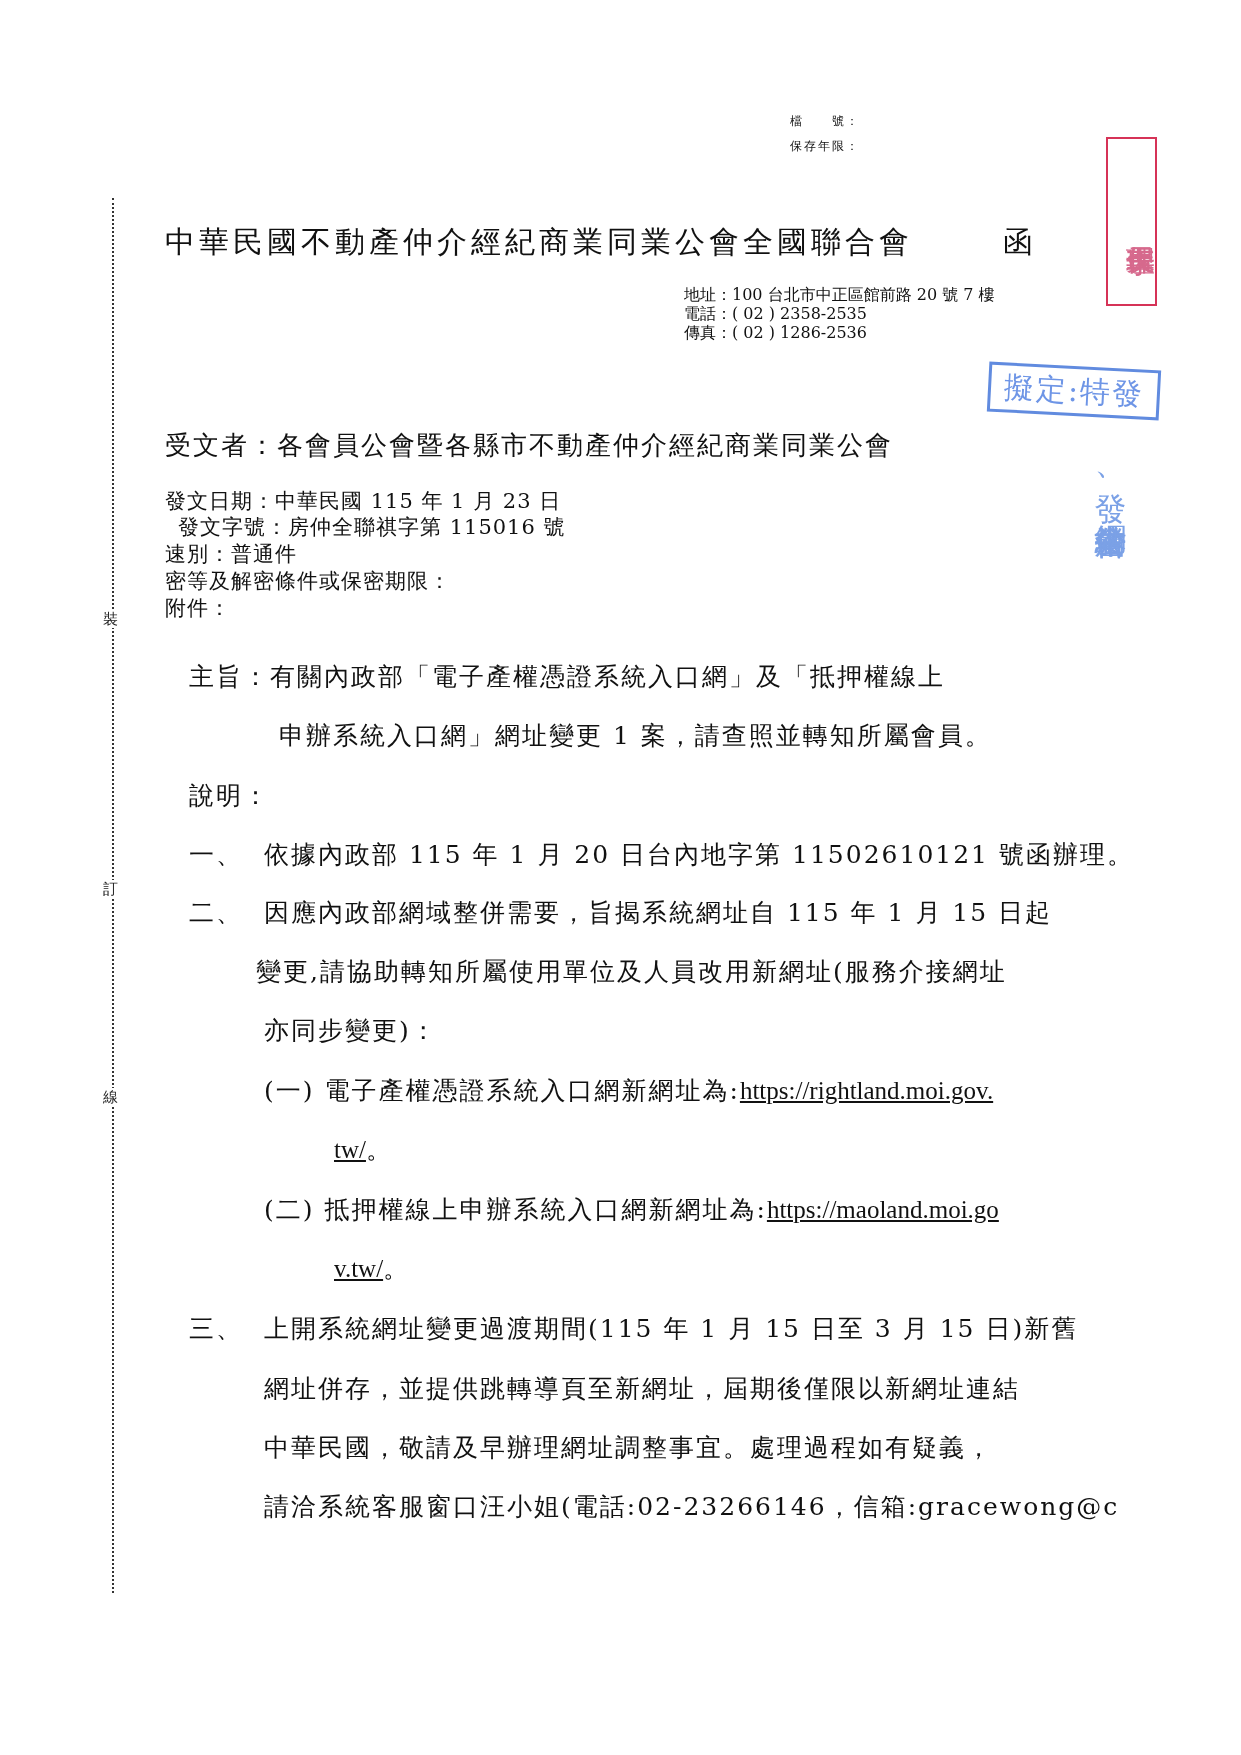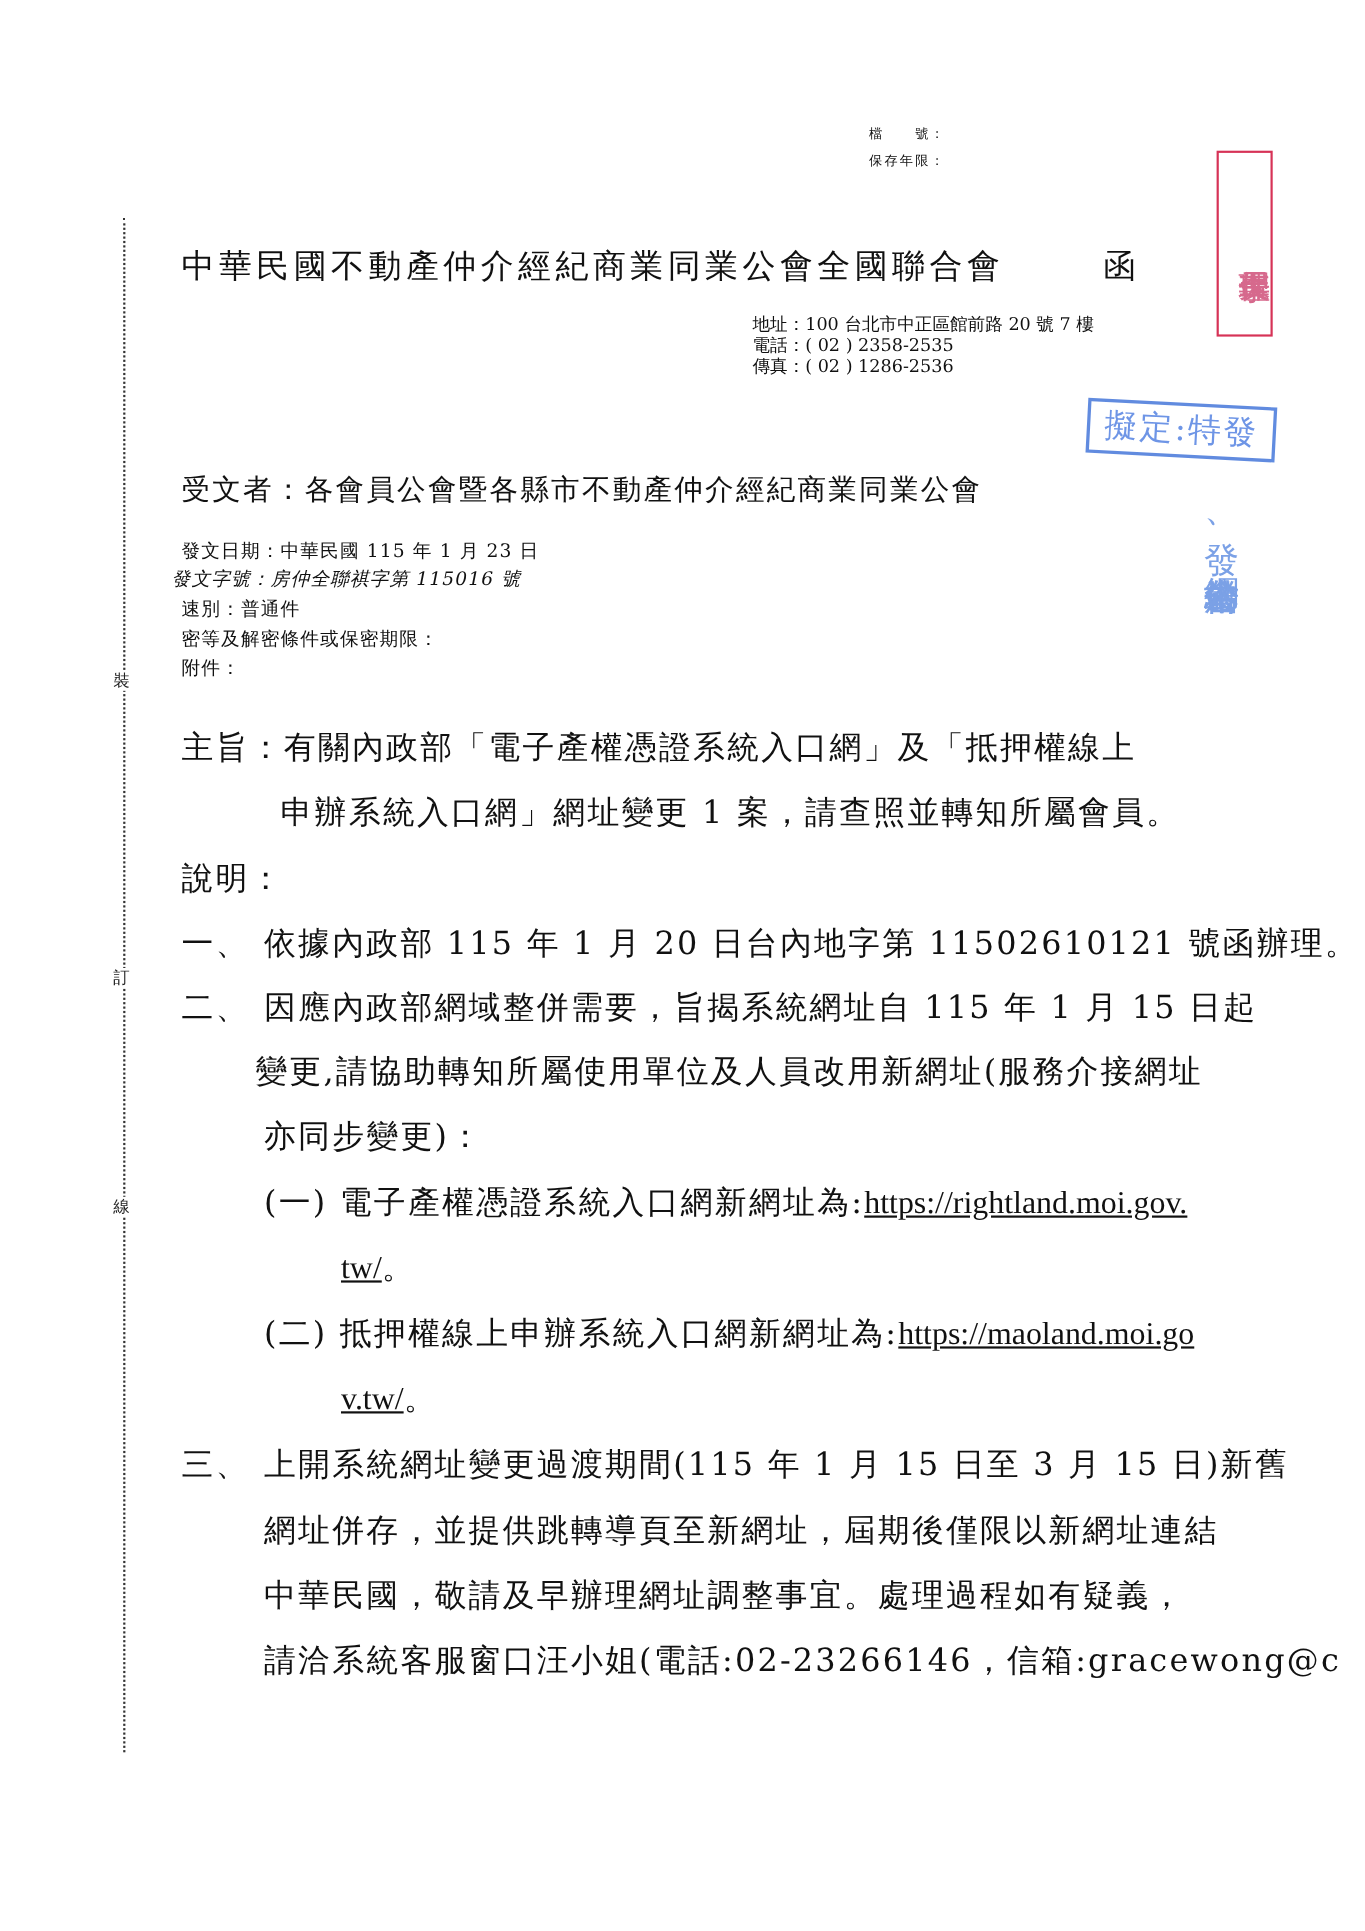--- a/index.html
+++ b/index.html
@@ -5,22 +5,22 @@
   html, body { margin:0; padding:0; background:#ffffff; }
   body { width:1241px; height:1755px; position:relative; overflow:hidden;
          font-family:"DejaVu Serif","Liberation Serif",serif; color:#111; }
   .abs { position:absolute; white-space:nowrap; }
   .binding-line { position:absolute; left:112px; width:0; border-left:2px dotted #333; }
   .binding-char { position:absolute; left:103px; font-size:15px; color:#222; background:#fff; line-height:18px; }
   .meta-top { font-size:12px; letter-spacing:2px; line-height:22px; }
   .title { font-size:30px; letter-spacing:4px; }
   .addr { font-size:16px; line-height:19px; }
   .recipient { font-size:26px; letter-spacing:2px; }
-  .info { font-size:17px; line-height:27px; letter-spacing:1px; }
-  .body-line { font-size:29px; letter-spacing:2px; }
+  .info { font-size:21px; line-height:27px; letter-spacing:1px; }
+  .body-line { font-size:25px; letter-spacing:2px;margin-left:24px; }
   .url { text-decoration:underline; font-family:"Liberation Serif","DejaVu Serif",serif; letter-spacing:0; }
   .stamp-red { position:absolute; left:1106px; top:137px; width:51px; height:169px;
                border:2px solid #d0103a; color:#d0507a; font-size:29px; line-height:28px;
                text-align:center; writing-mode:vertical-rl; opacity:.85; box-sizing:border-box; padding-top:4px; }
   .stamp-blue { position:absolute; left:988px; top:366px; width:172px; height:50px;
                 border:3px solid #3a6fd8; color:#4a7be0; font-size:30px; line-height:44px;
                 text-align:center; transform:rotate(3deg); letter-spacing:2px; opacity:.8; box-sizing:border-box; }
   .stamp-vert { position:absolute; left:1080px; top:468px; width:50px; color:#5b8ae0;
                 font-size:32px; line-height:38px; writing-mode:vertical-rl; opacity:.8; }
 </style>
@@ -42,21 +42,21 @@
 <div class="abs addr" style="left:684px;top:304px;">電話：( 02 ) 2358-2535</div>
 <div class="abs addr" style="left:684px;top:323px;">傳真：( 02 ) 1286-2536</div>
 
 <div class="stamp-red">理事長李天保</div>
 <div class="stamp-blue">擬定:特發</div>
 <div class="stamp-vert">發、公告於本會網站</div>
 
 <div class="abs recipient" style="left:165px;top:428px;">受文者：各會員公會暨各縣市不動產仲介經紀商業同業公會</div>
 
 <div class="abs info" style="left:165px;top:488px;">發文日期：中華民國 115 年 1 月 23 日</div>
-<div class="abs info" style="left:156px;top:514px;font-style:italic;">發文字號：房仲全聯祺字第 115016 號</div>
+<div class="abs info" style="left:178px;top:514px;">發文字號：房仲全聯祺字第 115016 號</div>
 <div class="abs info" style="left:165px;top:541px;">速別：普通件</div>
 <div class="abs info" style="left:165px;top:568px;">密等及解密條件或保密期限：</div>
 <div class="abs info" style="left:165px;top:595px;">附件：</div>
 
 <div class="abs body-line" style="left:165px;top:660px;">主旨：有關內政部「電子產權憑證系統入口網」及「抵押權線上</div>
 <div class="abs body-line" style="left:255px;top:719px;">申辦系統入口網」網址變更 1 案，請查照並轉知所屬會員。</div>
 
 <div class="abs body-line" style="left:165px;top:779px;">說明：</div>
 
 <div class="abs body-line" style="left:165px;top:838px;">一、</div>

